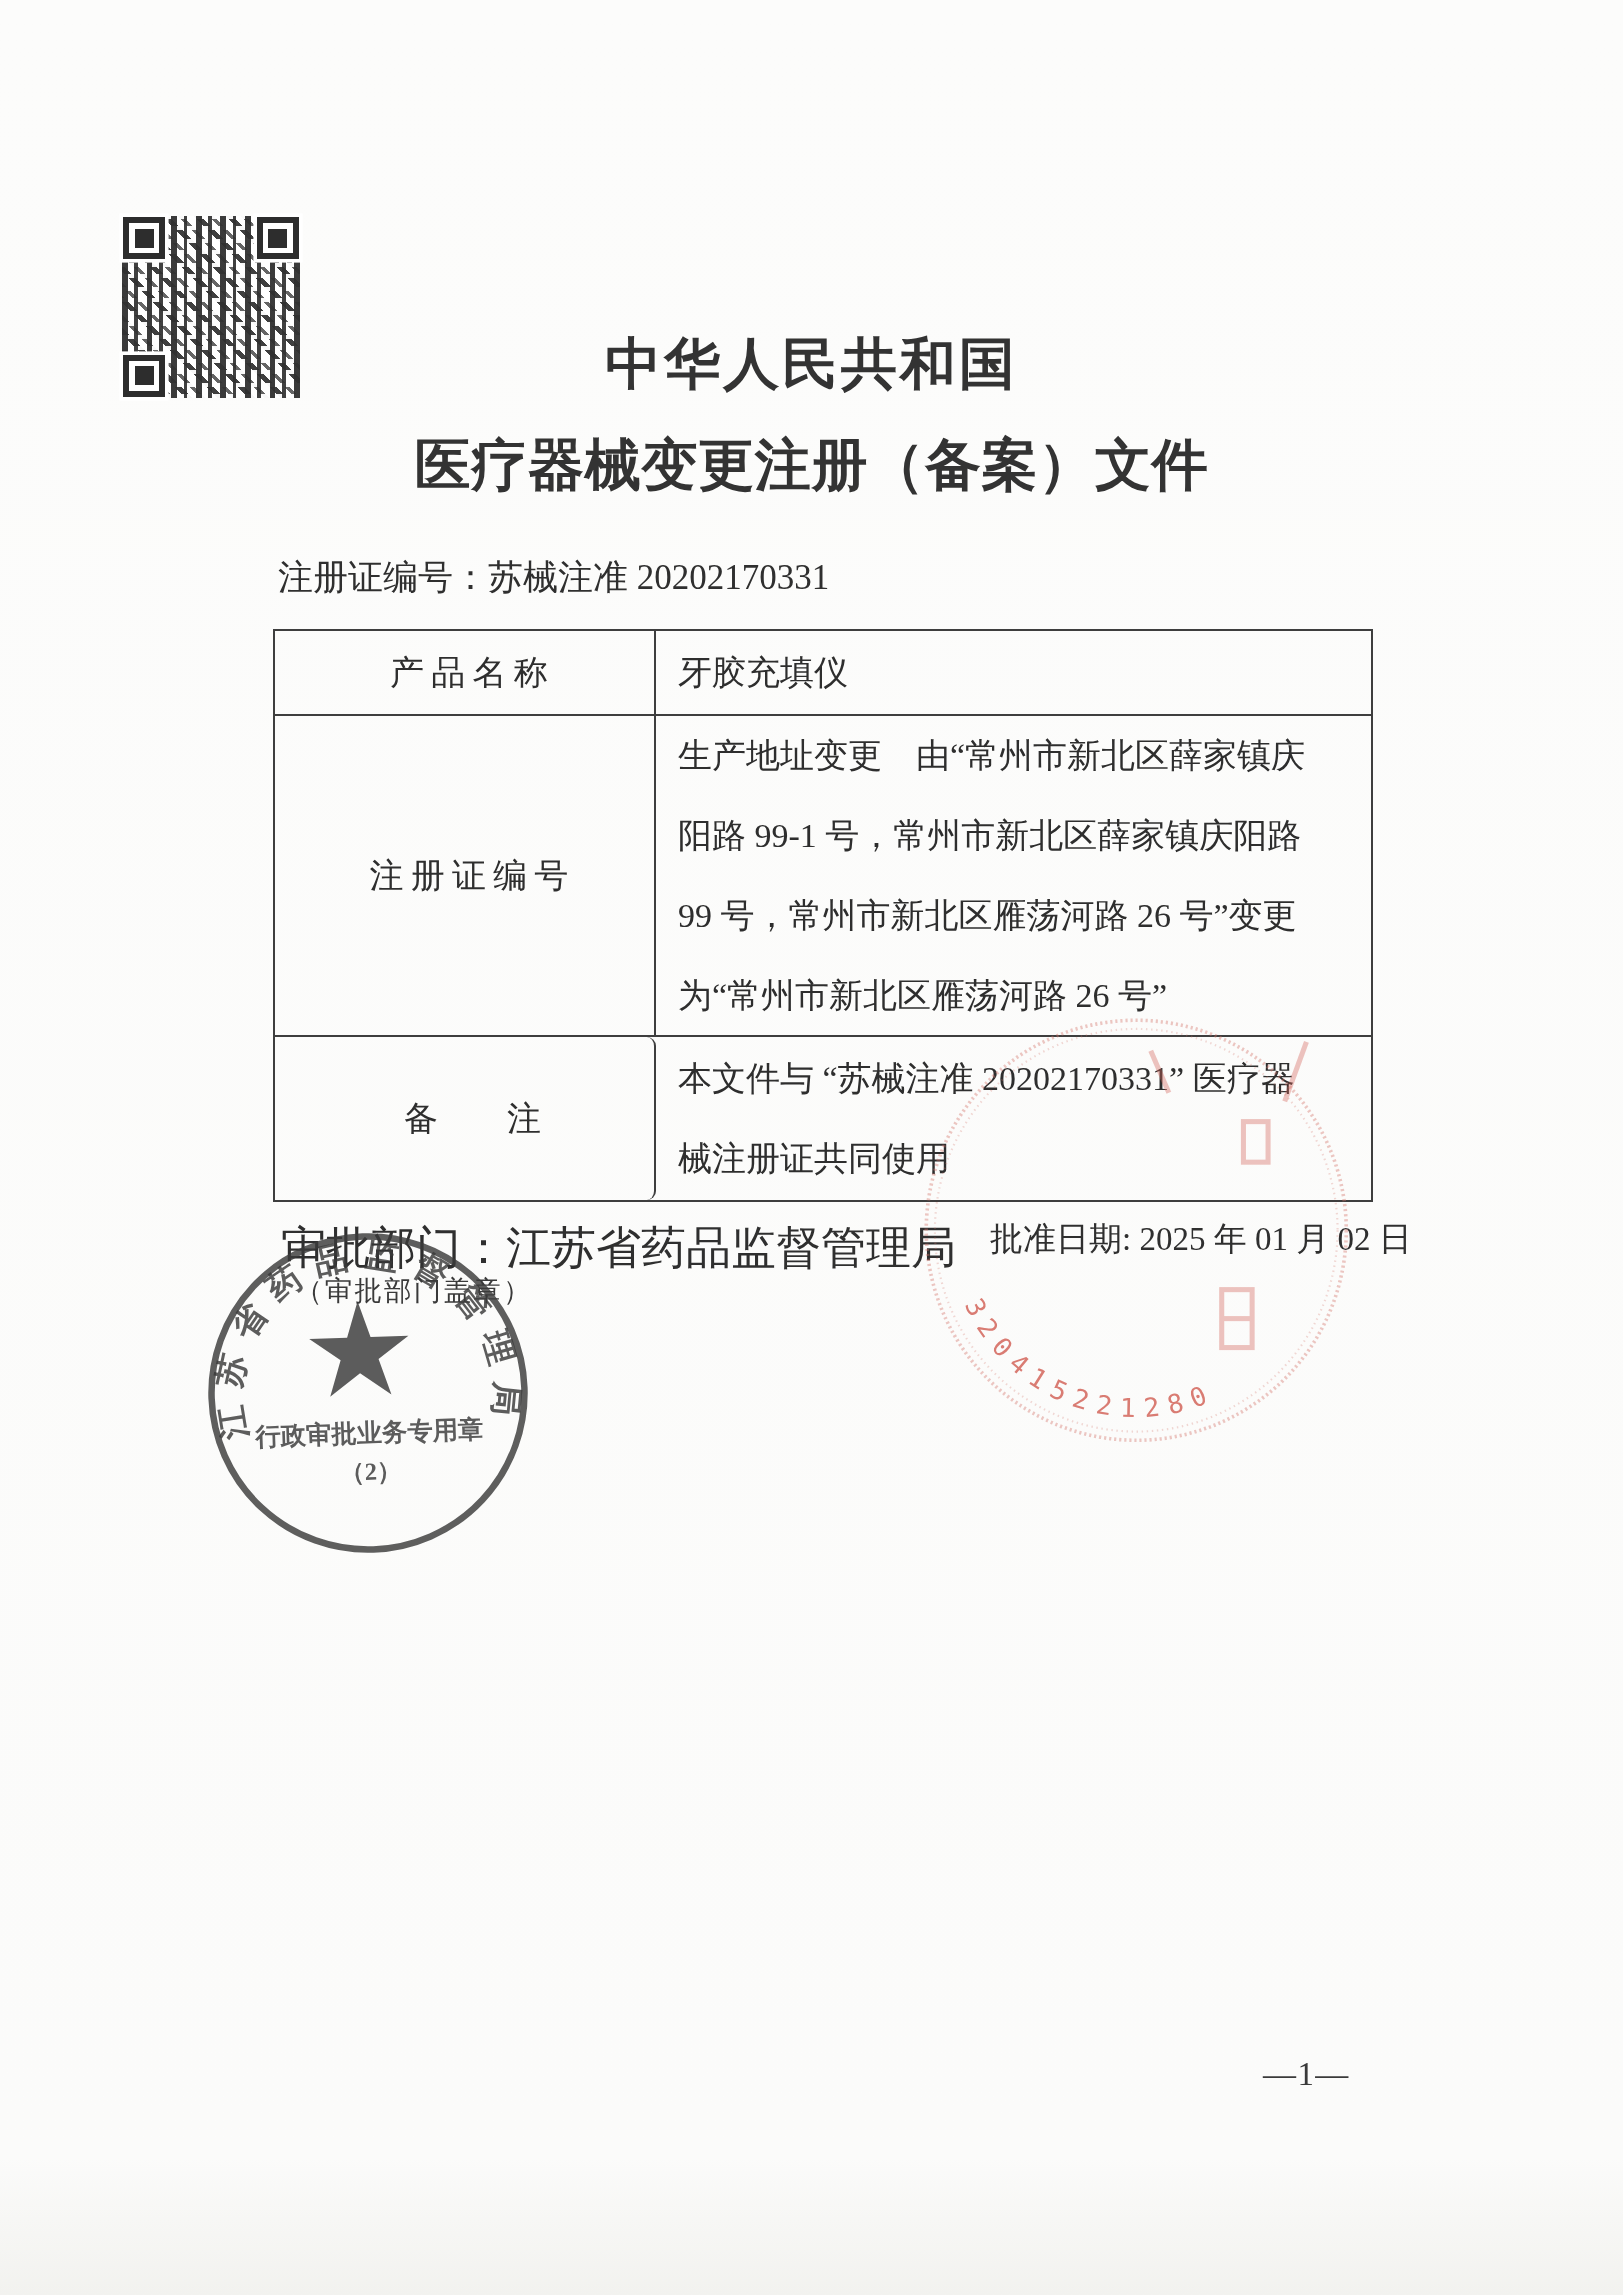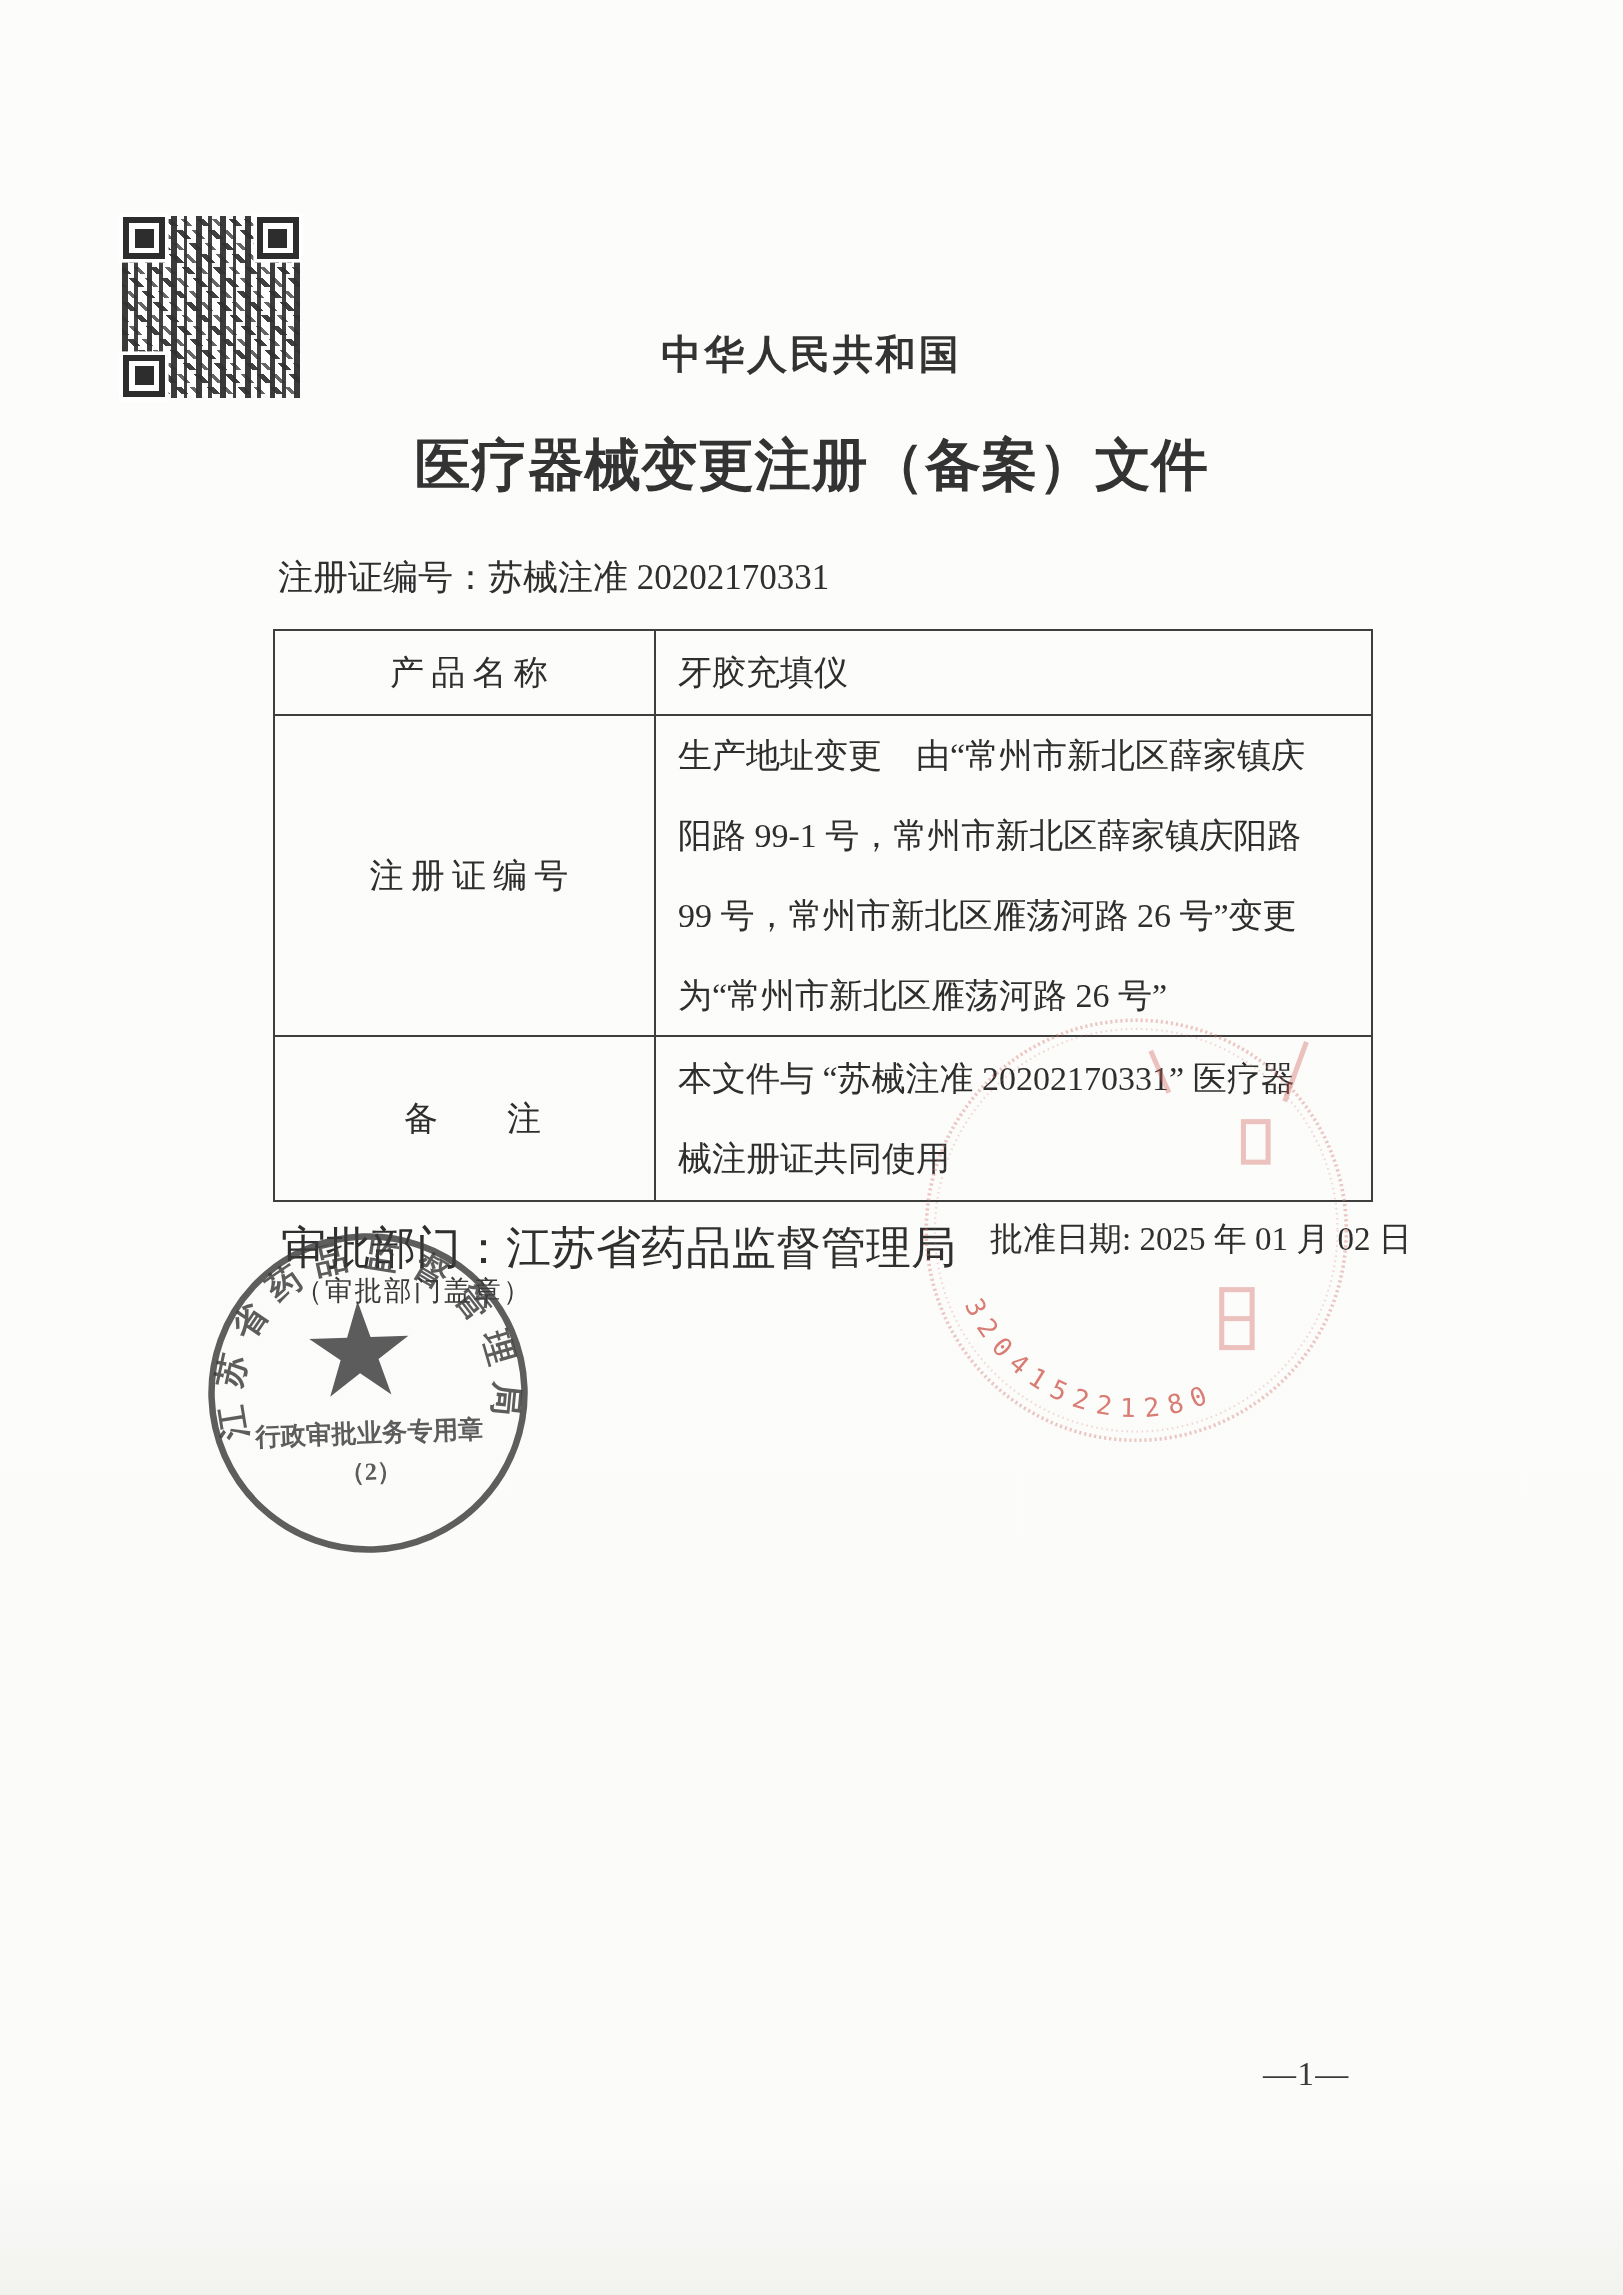--- a/index.html
+++ b/index.html
@@ -25,21 +25,21 @@
   .finder::after{content:"";position:absolute;inset:5.8px;background:#2d2d2d;}
   .finder.tl{left:1.4px;top:1.4px;}
   .finder.tr{right:1.4px;top:1.4px;}
   .finder.bl{left:1.4px;bottom:1.4px;}
 
   
   .title1,.title2{
     position:absolute;left:0;width:100%;text-align:center;
     font-family:"Liberation Sans", sans-serif;font-weight:700;color:#333;
   }
-  .title1{top:327px;font-size:40px;letter-spacing:2.9px;}
+  .title1{top:327px;font-size:56px;letter-spacing:2.9px;}
   .title2{top:428px;font-size:56px;letter-spacing:0.7px;}
 
   
   .regline{position:absolute;left:278px;top:554px;font-size:35px;color:#2f2f2f;}
 
   
   .doc-table{
     position:absolute;left:273px;top:629px;width:1100px;
     border:2.2px solid #3e3e3e;border-top-width:2.9px;border-bottom-width:2.9px;
     box-sizing:border-box;display:flex;flex-direction:column;
@@ -55,21 +55,21 @@
   .tvalue{
     flex:1;box-sizing:border-box;padding:0 14.5px 0 22px;
     display:flex;flex-direction:column;justify-content:center;
     font-size:34px;color:#2e2e2e;
   }
   .row-product{height:83px;}
   .row-change{height:319px;}
   .row-remark{height:163px;}
   .tvalue .vline{line-height:80px;white-space:nowrap;}
   .row-remark .vline{line-height:80px;}
-  .wide-label{letter-spacing:17.4px;text-indent:17.4px;}
+  .wide-label{letter-spacing:17.4px;text-indent:17.4px;border-radius:9px;}
 
   
   .dept{position:absolute;left:281px;top:1218px;font-size:45px;color:#2f2f2f;}
   .sealnote{position:absolute;left:295px;top:1273px;font-size:27.5px;letter-spacing:2.2px;color:#3a3a3a;}
   .appdate{position:absolute;left:990px;top:1217px;font-size:33px;color:#2f2f2f;}
 
   
   .black-seal{position:absolute;left:205px;top:1230px;width:326px;height:326px;transform:rotate(-2deg);}
   .red-seal{position:absolute;left:919px;top:1013px;width:449px;height:449px;}
 

